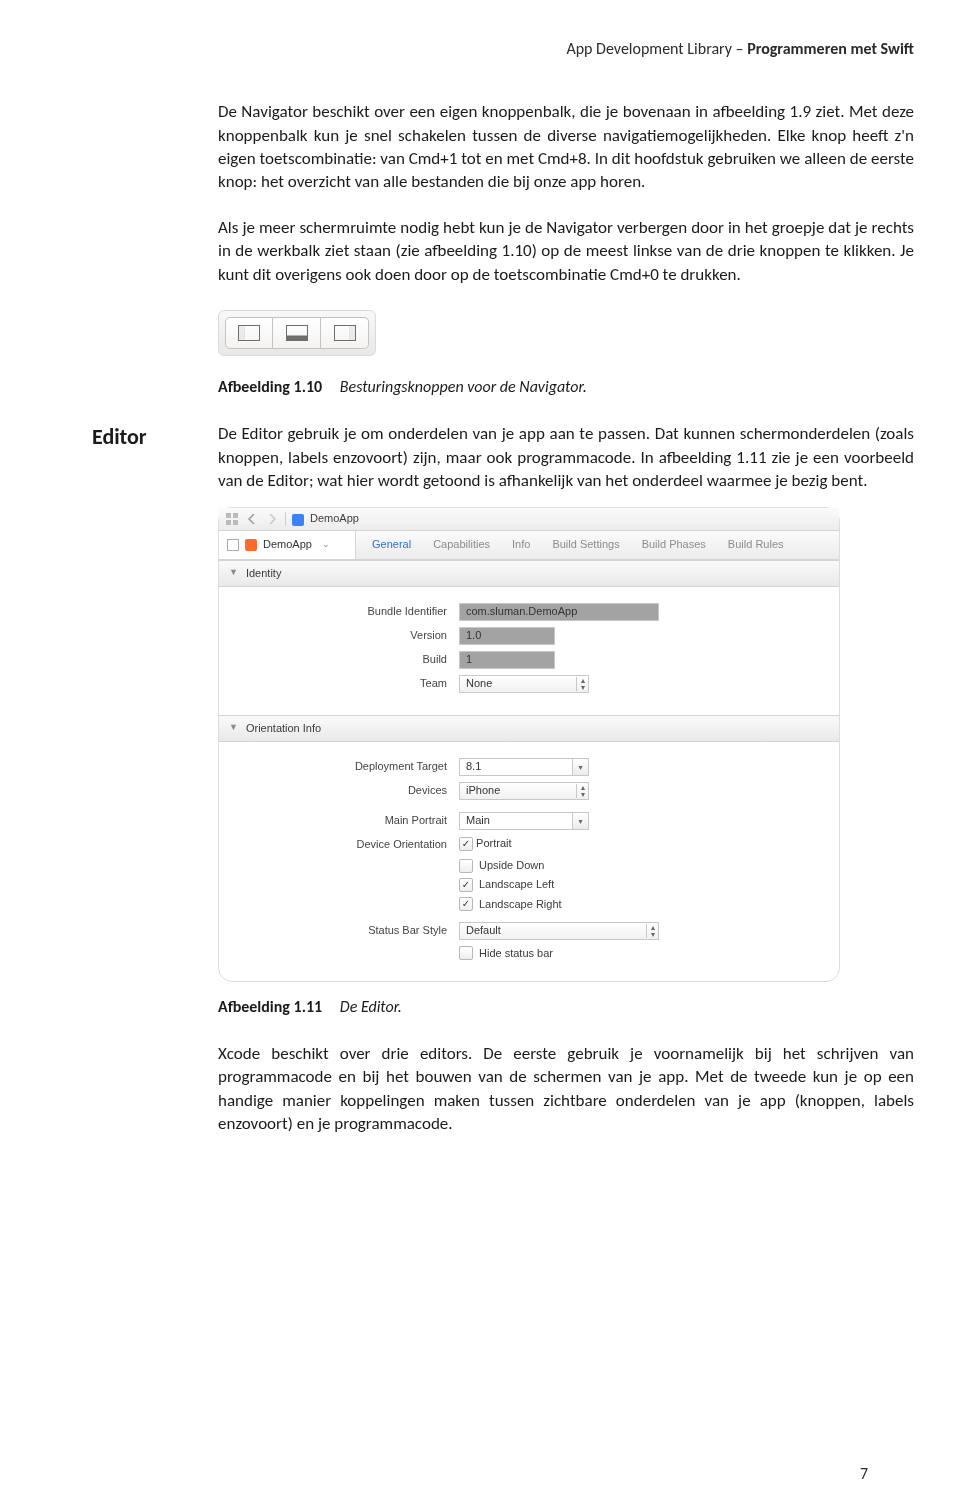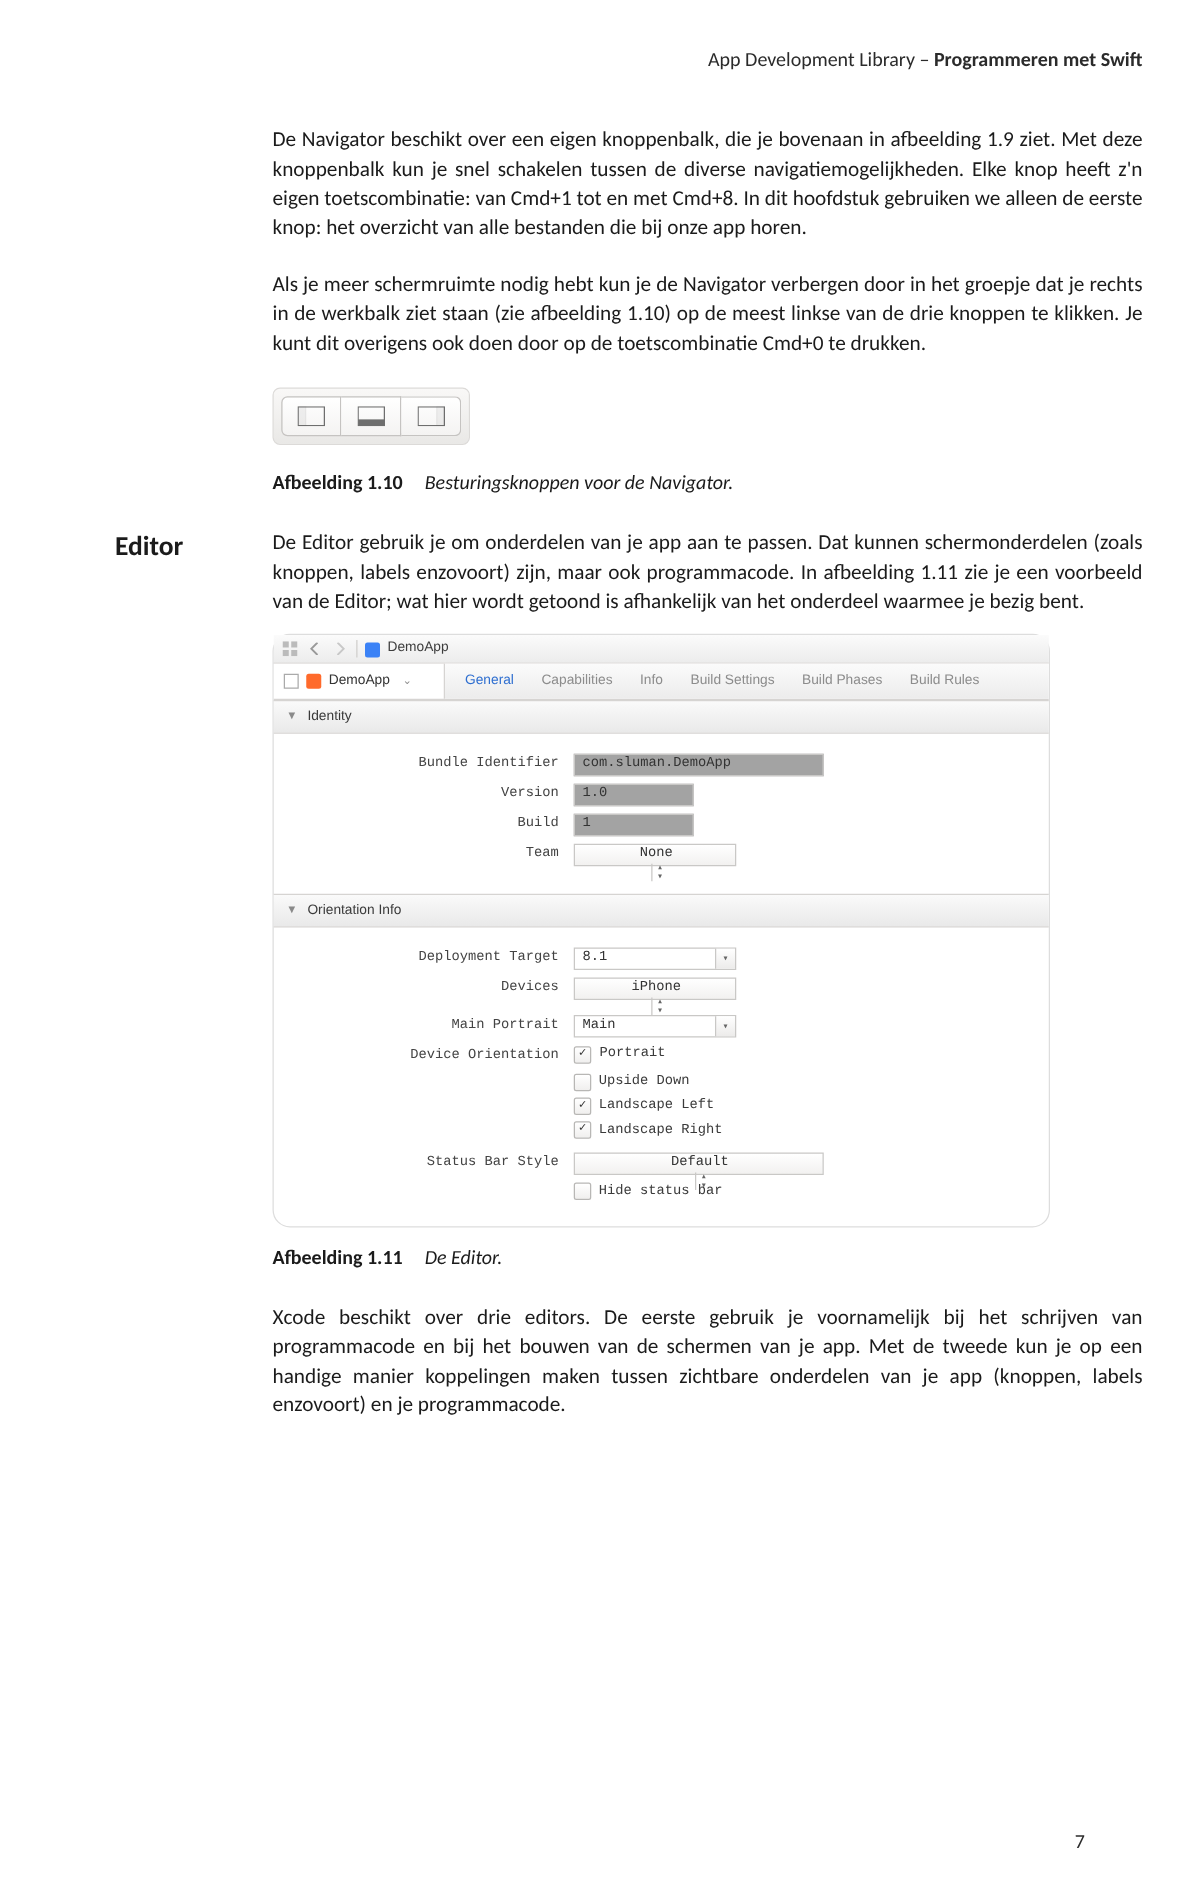--- a/index.html
+++ b/index.html
@@ -146,21 +146,20 @@
     font-size:11px;
     color:#3a3a3a;
     display:flex;align-items:center;gap:8px;
   }
   .disc{
     display:inline-block;color:#8a8a8a;font-size:9px;line-height:1;
     transform:translateY(-1px);
   }
   .conf-body{
     padding:10px 18px 16px 18px;
-    font-family:Liberation Mono, monospace;
   }
   .form-row{
     display:flex;align-items:center;
     margin:6px 0;
     gap:8px;
   }
   .form-row .lbl{
     width:210px;text-align:right;color:#444;font-size:11px;
     padding-right:4px;
   }
@@ -170,21 +169,21 @@
     box-sizing:border-box;
     text-align:center;
   }
   .tfield.w180{width:200px;}
   .tfield.w90{width:96px;}
   .selectlike{
     display:flex;align-items:center;justify-content:space-between;
     height:18px;border:1px solid #c9c8c6;
     background:linear-gradient(#ffffff,#f2f1f0);
     font-size:11px;color:#333;padding:0 4px 0 6px;
-    width:130px;box-sizing:border-box;flex-direction:column;
+    width:130px;box-sizing:border-box;
   }
   .selectlike.w200{width:200px;}
   .selectlike .arrows{
     font-size:8px;color:#666;line-height:7px;letter-spacing:-1px;
     display:flex;flex-direction:column;align-items:center;
     border-left:1px solid #c9c8c6;padding-left:4px;
   }
   .chk-row{
     display:flex;align-items:center;gap:6px;
     margin:4px 0 4px 222px;

